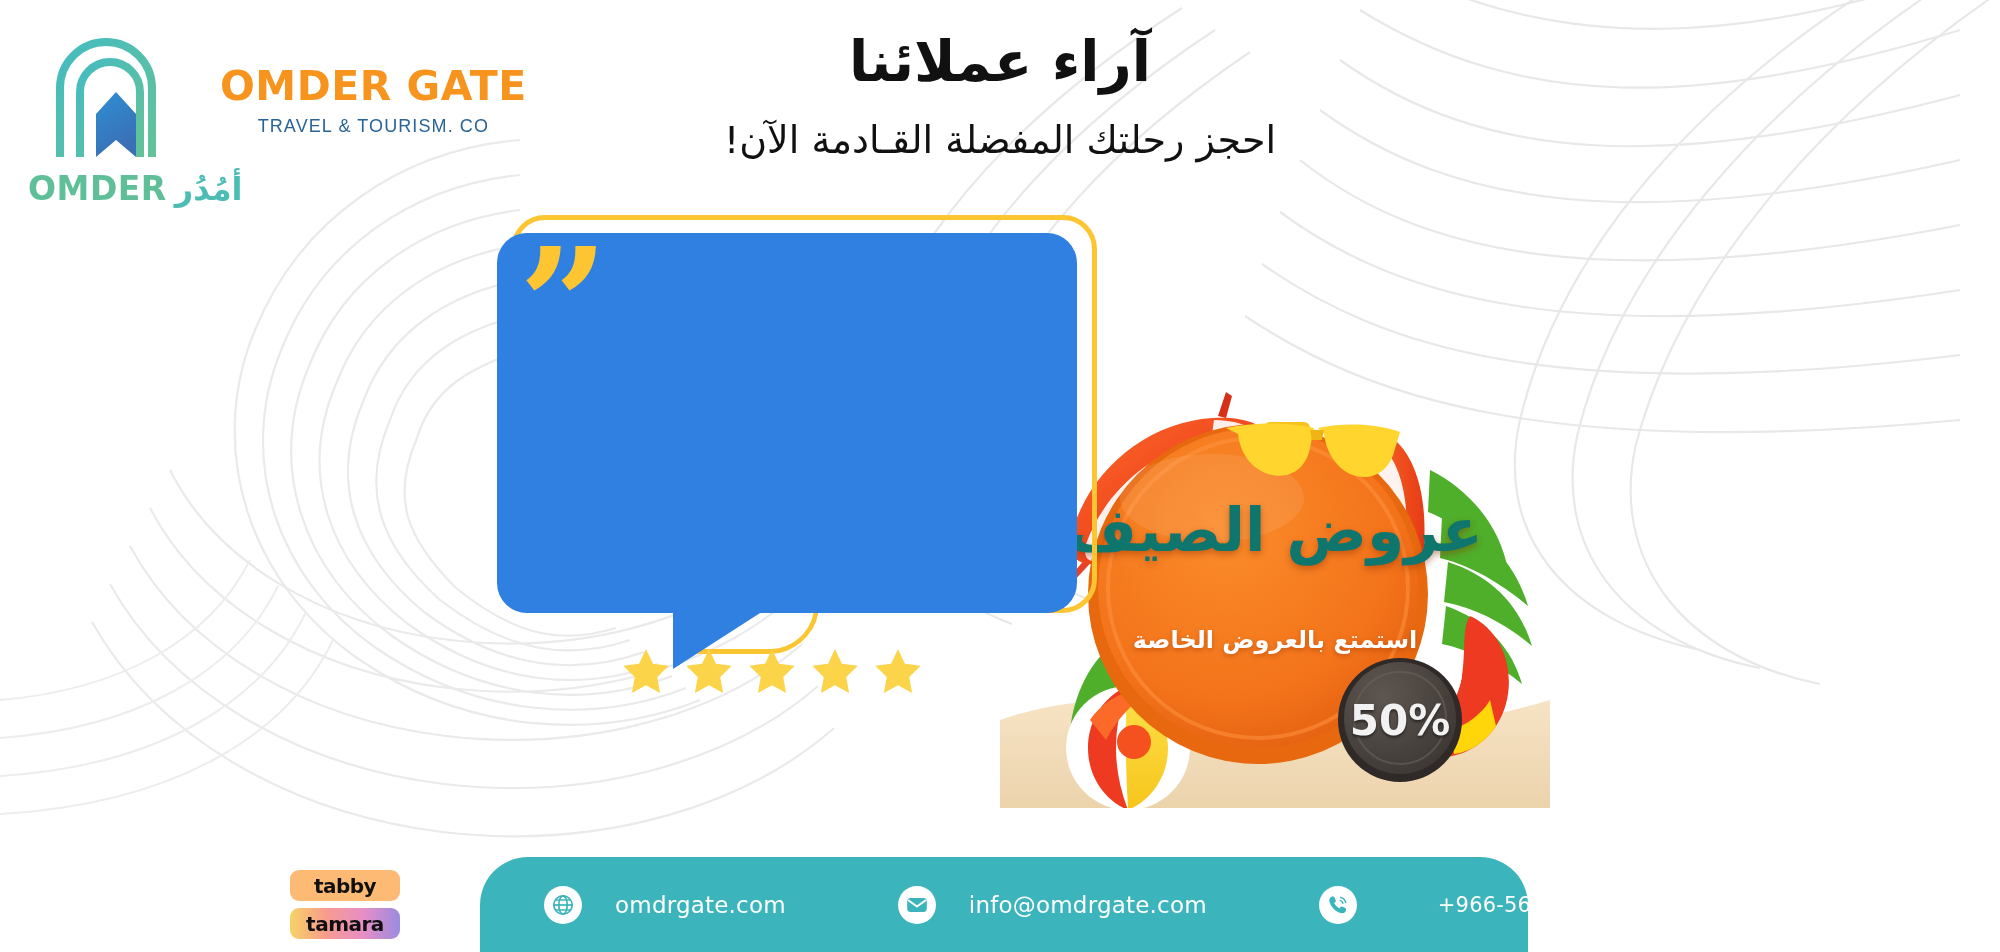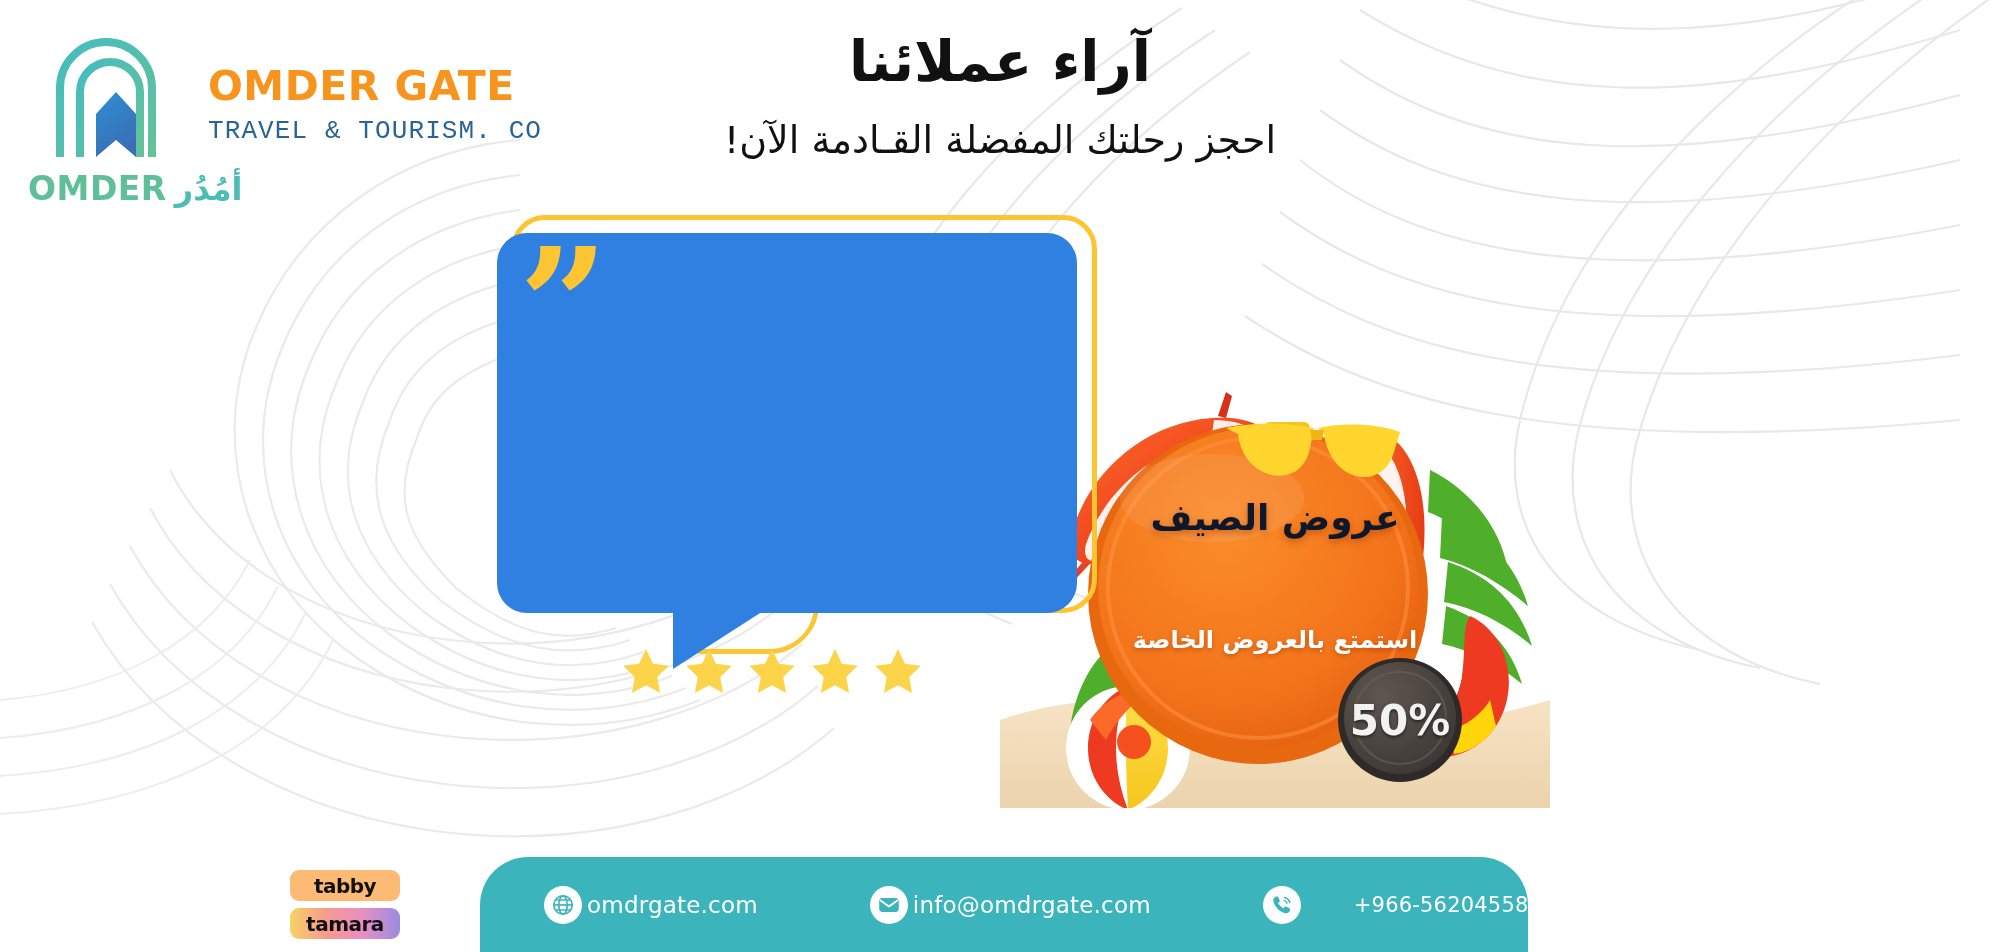--- a/index.html
+++ b/index.html
@@ -14,29 +14,29 @@
   .stage { position:relative; width:2000px; height:952px; background:#fff; overflow:hidden; }
 
   
   .bg-contours { position:absolute; inset:0; z-index:0; pointer-events:none; }
   .bg-contours svg { width:100%; height:100%; display:block; }
 
   
   .logo-block { position:absolute; left:46px; top:22px; z-index:5; display:flex; align-items:flex-start; }
   .logo-mark { width:150px; height:160px; position:relative; flex:none; }
   .logo-mark svg { width:100%; height:100%; display:block; }
-  .logo-words { margin-left:12px; padding-top:44px; }
+  .logo-words { margin-left:24px; padding-top:44px;text-align:center; }
   .logo-title {
     font-family:"DejaVu Sans", sans-serif;
     font-weight:bold; font-size:41px; letter-spacing:.5px;
     color:#F7941D; line-height:1; white-space:nowrap;
   }
   .logo-sub {
-    font-family:Liberation Mono, monospace;
-    font-size:26px; letter-spacing:1.1px;
+    font-family:Liberation Sans, sans-serif;
+    font-size:18px; letter-spacing:1.1px;
     color:#2A6496; margin-top:9px; white-space:nowrap;
   }
 
   
   .head-wrap { position:absolute; left:0; top:30px; width:2000px; text-align:center; z-index:4; direction:rtl; }
   .head-title {
     font-family:"DejaVu Sans", sans-serif;
     font-weight:bold; font-size:56px; color:#111; line-height:1.15;
     letter-spacing:-1px;
   }
@@ -84,23 +84,23 @@
   
   .stars { position:absolute; left:620px; top:645px; z-index:6; display:flex; gap:11px; }
   .star { width:52px; height:52px; color:#FCD44A; display:block; }
   .star svg { width:100%; height:100%; display:block; }
 
   
   .promo { position:absolute; left:1000px; top:348px; width:550px; height:460px; z-index:5; }
   .promo svg { width:100%; height:100%; display:block; }
   .promo-main-txt{
     position:absolute; left:0; right:0; top:152px; text-align:center;
-    direction:rtl; color:#0f172a; pointer-events:none;
+    direction:rtl; color:#0f766e; pointer-events:none;
     font-family:"DejaVu Sans", sans-serif; font-weight:bold;
-    font-size:36px; line-height:1.02; letter-spacing:-1px;
+    font-size:60px; line-height:1.02; letter-spacing:-1px;
     text-shadow:0 3px 7px rgba(140,45,0,.45);
   }
   .promo-sub-txt{
     position:absolute; left:0; right:0; top:278px; text-align:center;
     direction:rtl; color:#fff; pointer-events:none;
     font-family:"DejaVu Sans", sans-serif; font-weight:bold; font-size:24px;
     text-shadow:0 2px 5px rgba(140,45,0,.4);
   }
   .promo-disc-txt{
     position:absolute; left:340px; top:348px; width:120px; text-align:center;
@@ -119,21 +119,21 @@
   }
   .pay-tabby { background:#fdba74; }
   .pay-tamara { background:linear-gradient(90deg,#F6D365 0%,#F79B8E 33%,#E78FC4 66%,#9B8BE0 100%); }
 
   
   .footer-bar {
     position:absolute; left:480px; top:857px; width:1048px; height:95px;
     background:#3CB4BC; border-top-left-radius:48px; border-top-right-radius:48px;
     z-index:6; display:flex; align-items:center; padding-left:64px; gap:112px;
   }
-  .contact-item { display:flex; align-items:center; gap:5px; }
+  .contact-item { display:flex; align-items:center; gap:33px; }
   .contact-ico {
     width:38px; height:38px; border-radius:50%; background:#fff; flex:none;
     display:flex; align-items:center; justify-content:center;
   }
   .contact-ico svg { width:24px; height:24px; display:block; }
   .contact-txt {
     color:#ffffff; font-family:"DejaVu Sans", sans-serif;
     font-size:23px; letter-spacing:.2px; white-space:nowrap;
   }
   .contact-txt.phone { font-size:21px;margin-left:48px; }

